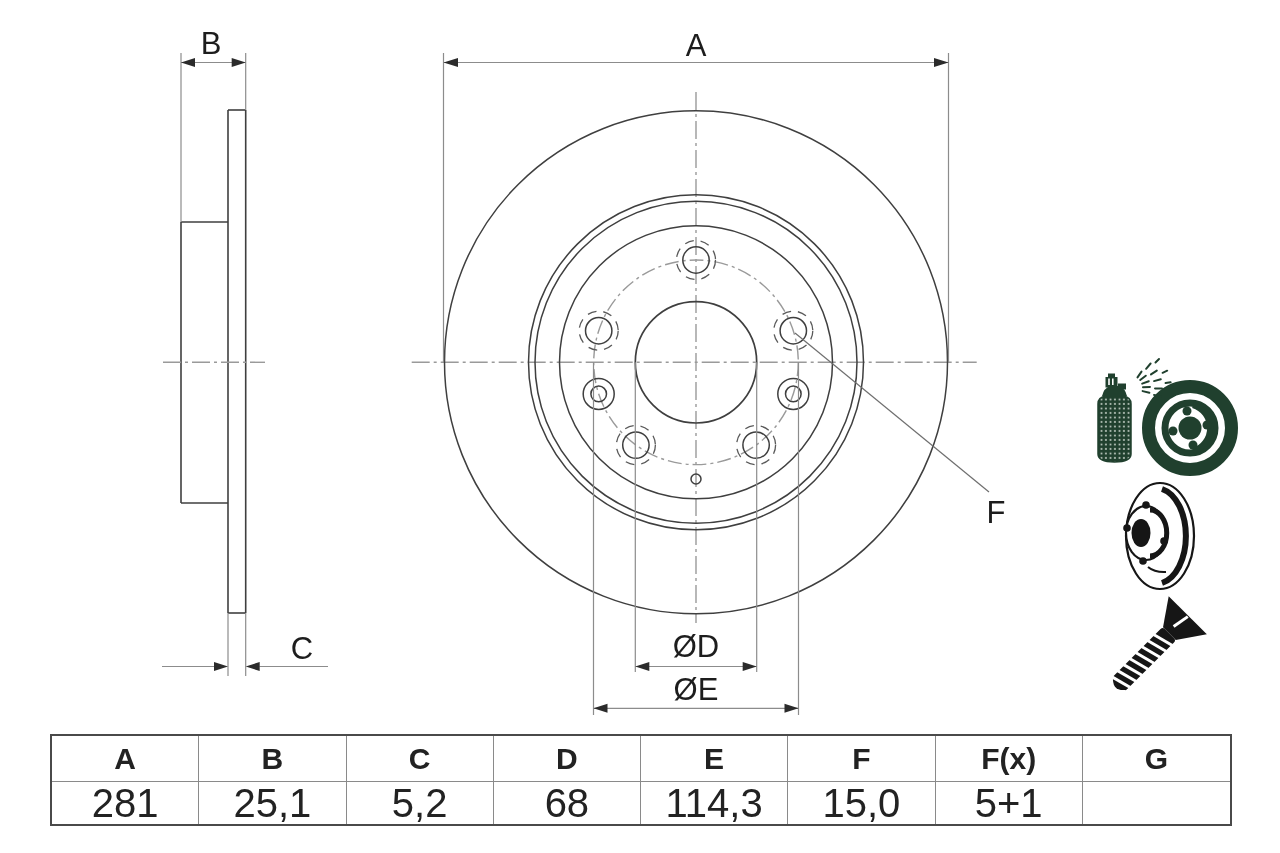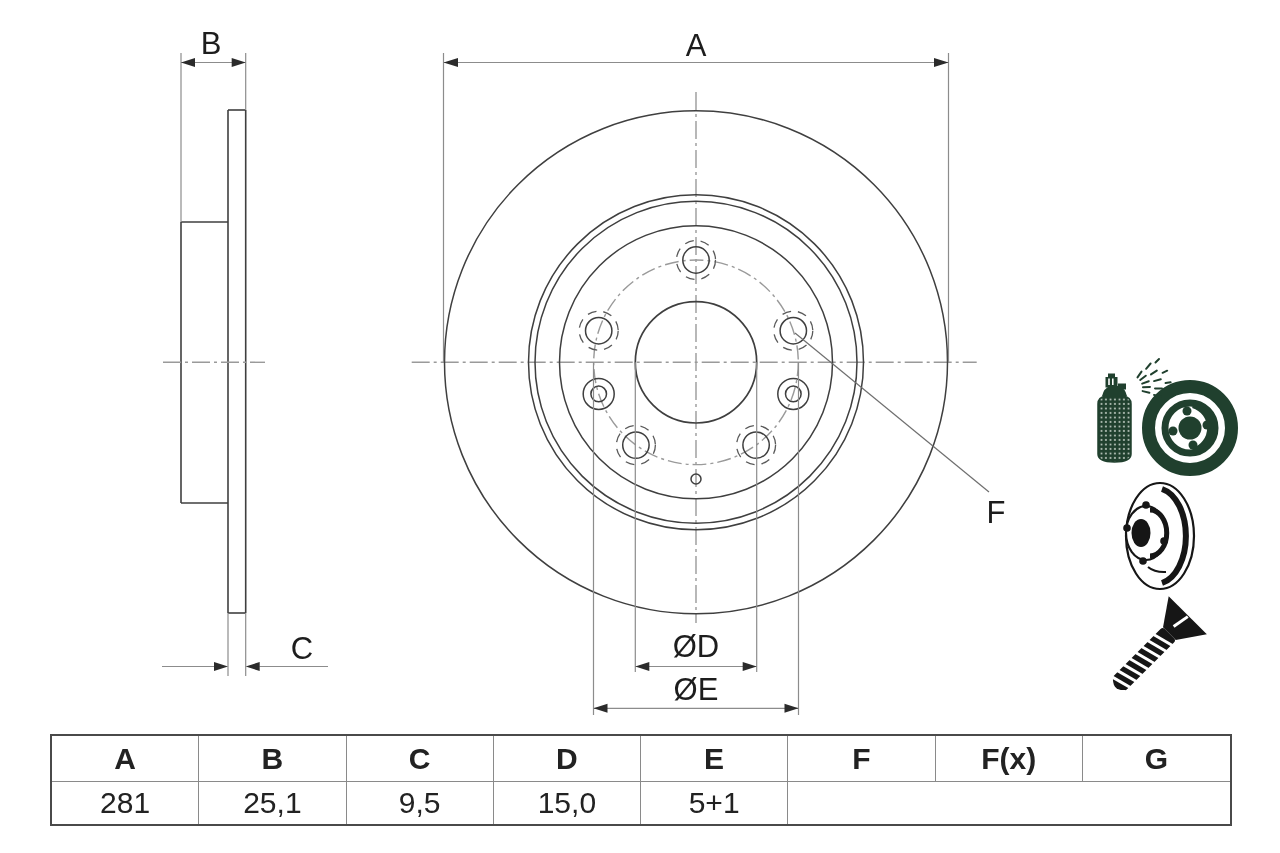--- a/index.html
+++ b/index.html
@@ -7,21 +7,21 @@
         font-family:"Liberation Sans", sans-serif;}
   #drawing-svg{position:absolute;left:0;top:0;}
   .dim-label{font-family:"Liberation Sans",sans-serif;font-size:31px;fill:#1d1d1d;}
   
   #spec-table{position:absolute;left:50px;top:734px;width:1182px;
               border:2px solid #4a4a4a;display:grid;grid-template-columns:repeat(8,1fr);
               background:#ffffff;box-sizing:border-box;}
   .th-cell,.td-cell{display:flex;align-items:center;justify-content:center;
               border-right:1px solid #8a8a8a;box-sizing:border-box;color:#222222;}
   .th-cell{height:46px;border-bottom:1px solid #8a8a8a;font-weight:700;font-size:30px;}
-  .td-cell{height:42px;font-weight:400;font-size:30px;}
+  .td-cell{height:42px;font-weight:400;font-size:40px;}
   .th-cell:nth-child(8){border-right:none;}
   .td-cell:last-child{border-right:none;}
 </style>
 </head>
 <body>
 
 <div id="page">
 
 <svg id="drawing-svg" width="1280" height="734" viewBox="0 0 1280 734">
   <defs>
@@ -229,18 +229,20 @@
     <div class="th-cell">A</div>
     <div class="th-cell">B</div>
     <div class="th-cell">C</div>
     <div class="th-cell">D</div>
     <div class="th-cell">E</div>
     <div class="th-cell">F</div>
     <div class="th-cell">F(x)</div>
     <div class="th-cell">G</div>
     <div class="td-cell">281</div>
     <div class="td-cell">25,1</div>
-    <div class="td-cell">9,5</div>
+    <div class="td-cell">5,2</div>
+    <div class="td-cell">68</div>
+    <div class="td-cell">114,3</div>
     <div class="td-cell">15,0</div>
     <div class="td-cell">5+1</div>
     <div class="td-cell"></div>
   </div>
 </div>
 
 </body></html>

